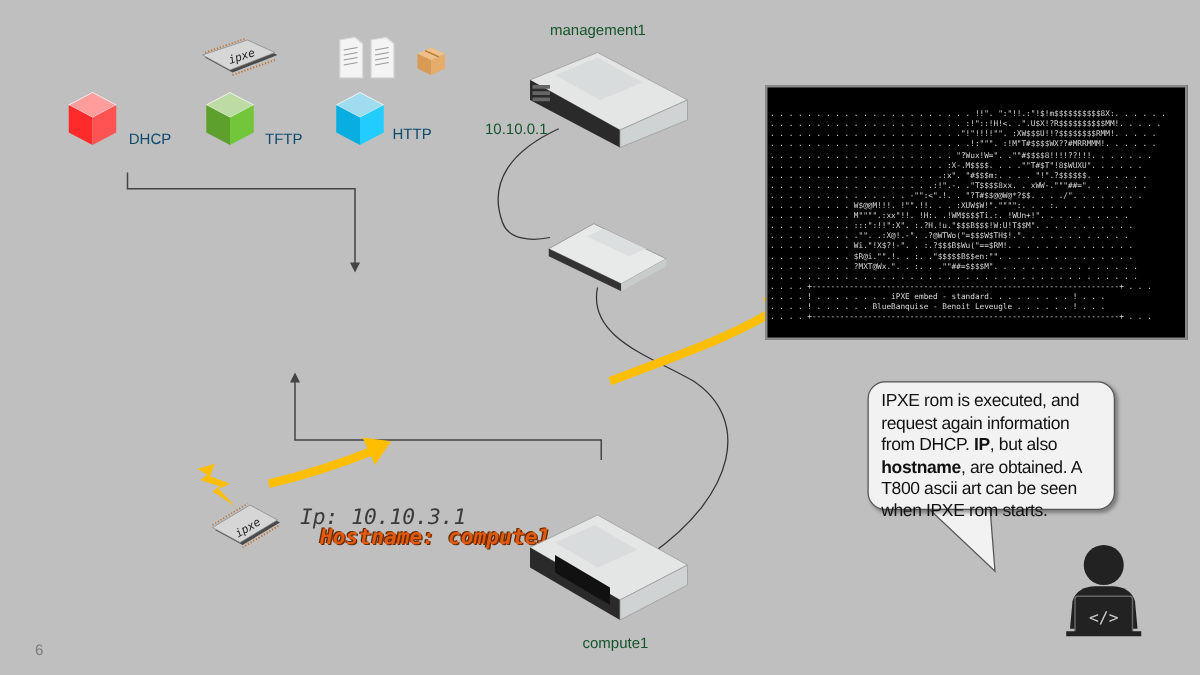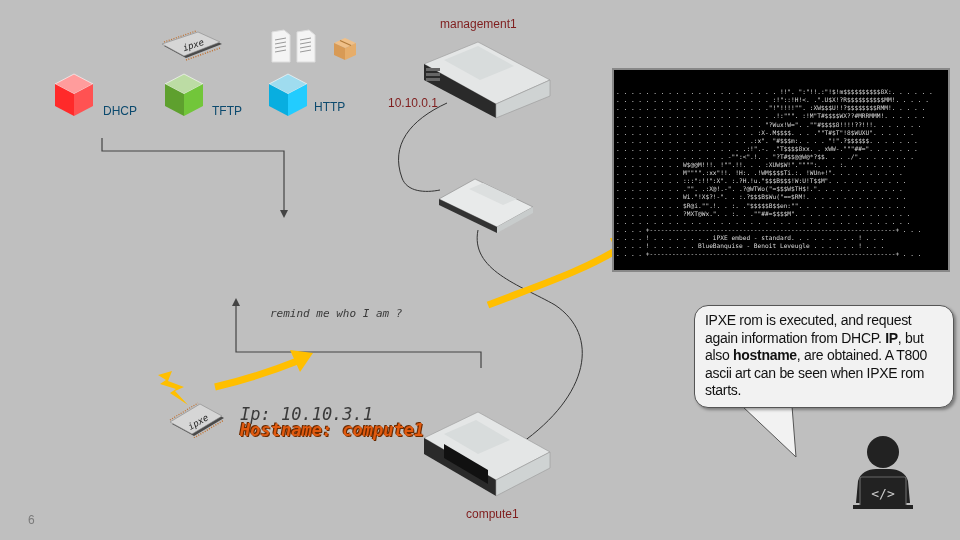--- a/index.html
+++ b/index.html
@@ -1,26 +1,26 @@
 <!DOCTYPE html>
 <html><head>
 <meta charset="utf-8">
 <style>
   html, body { margin:0; padding:0; }
   body { width:960px; height:540px; background:#bfbfbf; position:relative; overflow:hidden; font-family:"Liberation Sans", sans-serif; }
   .abs { position:absolute; }
   .svc-label { font-size:12px; color:#0c4a6e; }
   .mono { font-family:"DejaVu Sans Mono", monospace; font-style:italic; font-size:11px; color:#3a3a3a; line-height:16px; }
   .step { text-decoration:underline; font-weight:bold; }
-  .node-label { font-size:12px; color:#7f1d1d; }
+  .node-label { font-size:12px; color:#14532d; }
   .terminal { left:612px; top:68px; width:338px; height:204px; background:#000; border:2px solid #888; box-sizing:border-box; overflow:hidden; font-family:"DejaVu Sans Mono", monospace; font-size:6.2px; line-height:8.1px; color:#d8d8d8; white-space:pre; padding:2px 2px; }
-  .bubble { left:694px; top:305px; width:260px; height:103px; background:#f2f2f2; border:1px solid #555; border-radius:14px; box-shadow:2px 2px 3px rgba(0,0,0,0.35); padding:6px 10px; box-sizing:border-box; font-size:14px; line-height:17.5px; color:#111; letter-spacing:-0.3px; }
+  .bubble { left:694px; top:305px; width:198px; height:103px; background:#f2f2f2; border:1px solid #555; border-radius:14px; box-shadow:2px 2px 3px rgba(0,0,0,0.35); padding:6px 10px; box-sizing:border-box; font-size:14px; line-height:17.5px; color:#111; letter-spacing:-0.3px; }
   .bubble b { font-weight:bold; }
   .page-num { left:28px; top:513px; font-size:12px; color:#7a7a7a; }
-  .hostname { color:#e05a10; font-weight:bold; text-shadow:1px 1px 0 #6a2a00, -1px -1px 0 #6a2a00; }
+  .hostname { color:#e05a10; font-weight:bold; text-shadow:1px 1px 0 #6a2a00, -1px -1px 0 #6a2a00;margin-left:16px; }
 </style>
 </head>
 <body>
 
 <svg class="abs" style="left:0;top:0" width="960" height="540">
 
   <polyline points="102,138 102,151 284,151 284,212" fill="none" stroke="#444" stroke-width="1.2"></polyline>
   <polygon points="280,210 288,210 284,218" fill="#444"></polygon>
 
   <polyline points="481,368 481,352 236,352 236,305" fill="none" stroke="#444" stroke-width="1.2"></polyline>
@@ -88,21 +88,20 @@
   <polygon points="13,2 24,7 13,12 2,7" fill="#f0c088"></polygon>
   <polygon points="2,7 13,12 13,24 2,19" fill="#d89a55"></polygon>
   <polygon points="13,12 24,7 24,19 13,24" fill="#e6ad6a"></polygon>
   <line x1="8" y1="4.5" x2="19" y2="9.5" stroke="#b07a3a" stroke-width="1.2"></line>
 </svg>
 
 <div class="abs mono" style="left:56px;top:194px;width:240px">
 </div>
 
 <div class="abs mono" style="left:270px;top:306px;width:240px">
-  <div>remind me who I am ?</div>
 </div>
 
 <div class="abs mono" style="left:240px;top:406px;font-size:17px">
   <div>Ip: 10.10.3.1</div>
   <div class="hostname">Hostname: compute1</div>
 </div>
 
 <svg class="abs" style="left:168px;top:398px" width="60" height="40" viewBox="0 0 60 40">
   <polygon points="4,26 34,8 56,20 26,38" fill="#4a4a4a"></polygon>
   <polygon points="2,24 32,6 54,18 24,36" fill="#d6d6d6" stroke="#888" stroke-width="0.6"></polygon>

